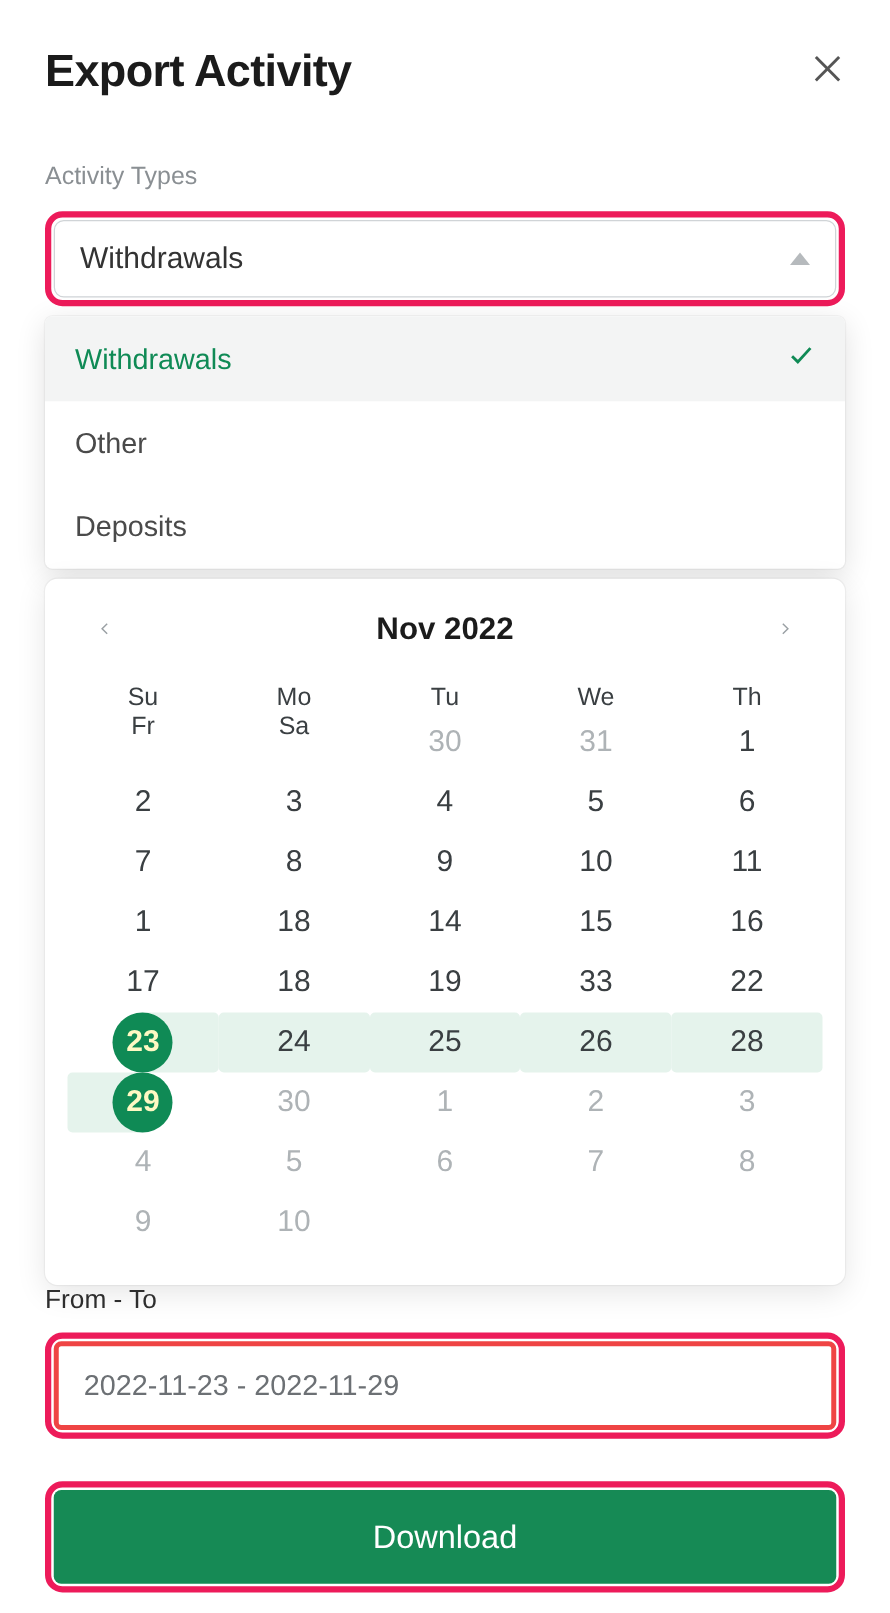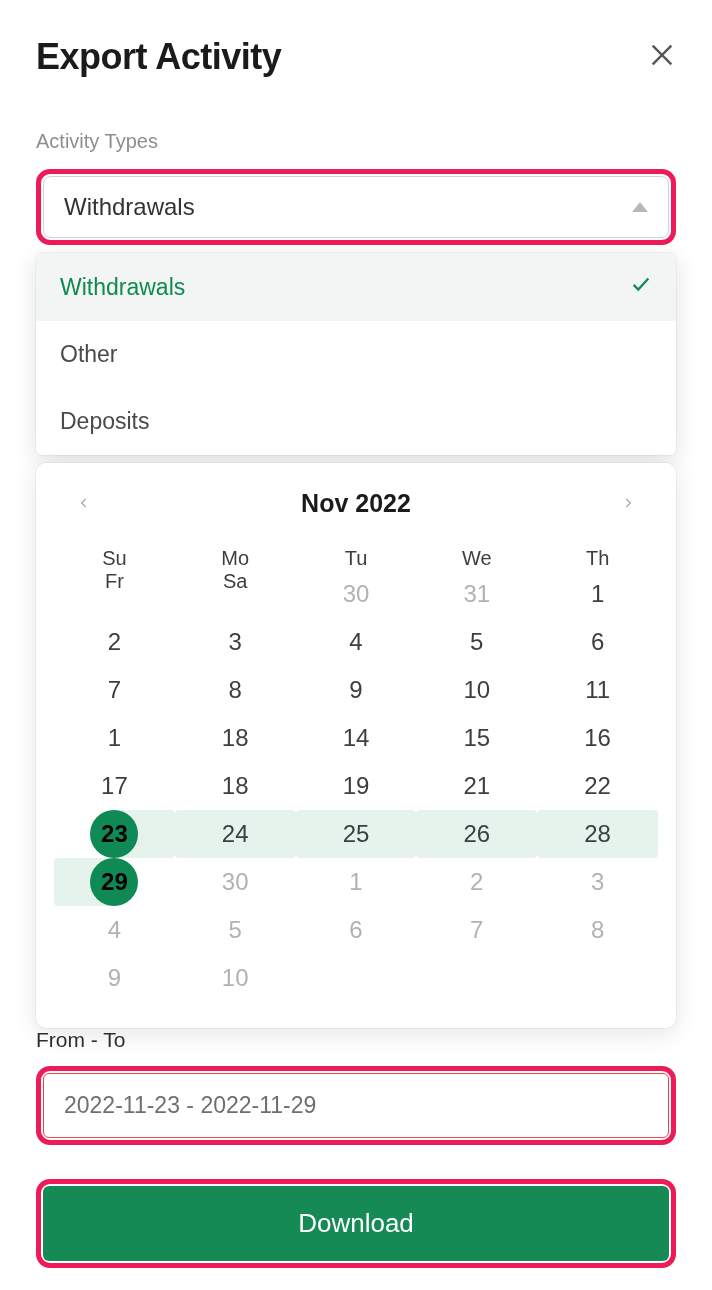--- a/index.html
+++ b/index.html
@@ -42,29 +42,29 @@
   .cal-header { display: flex; align-items: center; justify-content: space-between; padding: 6px 10px 4px 10px; }
   .cal-nav { width: 40px; height: 40px; display: flex; align-items: center; justify-content: center; cursor: pointer; color: #8a8f93; border-radius: 6px; }
   .cal-nav svg { width: 14px; height: 14px; stroke: #9aa0a4; stroke-width: 2; fill: none; }
   .cal-title { font-size: 25px; font-weight: 700; color: #1b1b1b; text-align: center; }
 
   .cal-grid { display: grid; grid-template-columns: repeat(5, 1fr); text-align: center; margin-top: 20px; }
   .dow { font-size: 20px; color: #3a3f42; font-weight: 400; }
   .day-cell { position: relative; height: 48px; display: flex; align-items: center; justify-content: center; }
   .day { font-size: 24px; color: #3a3f42; width: 48px; height: 48px; line-height: 48px; border-radius: 50%; cursor: pointer; z-index: 2; position: relative; }
   .day.out { color: #aeb3b6; }
-  .day.sel { background: #0f8a55; color: #000000; font-weight: 600; }
+  .day.sel { background: #0f8a55; color: #fef9c3; font-weight: 600; }
   .range-bg { position: absolute; top: 0; bottom: 0; background: #e5f3ec; z-index: 1; border-radius: 4px; }
   .range-left { left: 0; right: 50%; }
   .range-right { left: 50%; right: 0; }
   .range-full { left: 0; right: 0; }
 
   .fromto-label { font-size: 21px; color: #2e2e2e; margin-bottom: 14px; }
   .text-field {
-    width: 100%; border: 1px solid #ef4444; border-radius: 6px;
+    width: 100%; border: 4px solid #ef4444; border-radius: 6px;
     padding: 18px 20px; font-size: 23px; color: #6c7074; background: #fff;
   }
 
   .download-wrap { margin-top: 34px; }
   .download-btn {
     width: 100%; border: none; border-radius: 6px;
     background: #168a55; color: #fff; font-size: 26px; font-weight: 500;
     padding: 22px 0; cursor: pointer;
   }
 </style>
@@ -185,21 +185,21 @@
         <div class="day-cell">
           <div class="day">17</div>
         </div>
         <div class="day-cell">
           <div class="day">18</div>
         </div>
         <div class="day-cell">
           <div class="day">19</div>
         </div>
         <div class="day-cell">
-          <div class="day">21</div>
+          <div class="day">33</div>
         </div>
         <div class="day-cell">
           <div class="day">22</div>
         </div>
         <div class="day-cell">
           <div class="range-bg range-right"></div>
           <div class="day sel">23</div>
         </div>
         <div class="day-cell">
           <div class="range-bg range-full"></div>

